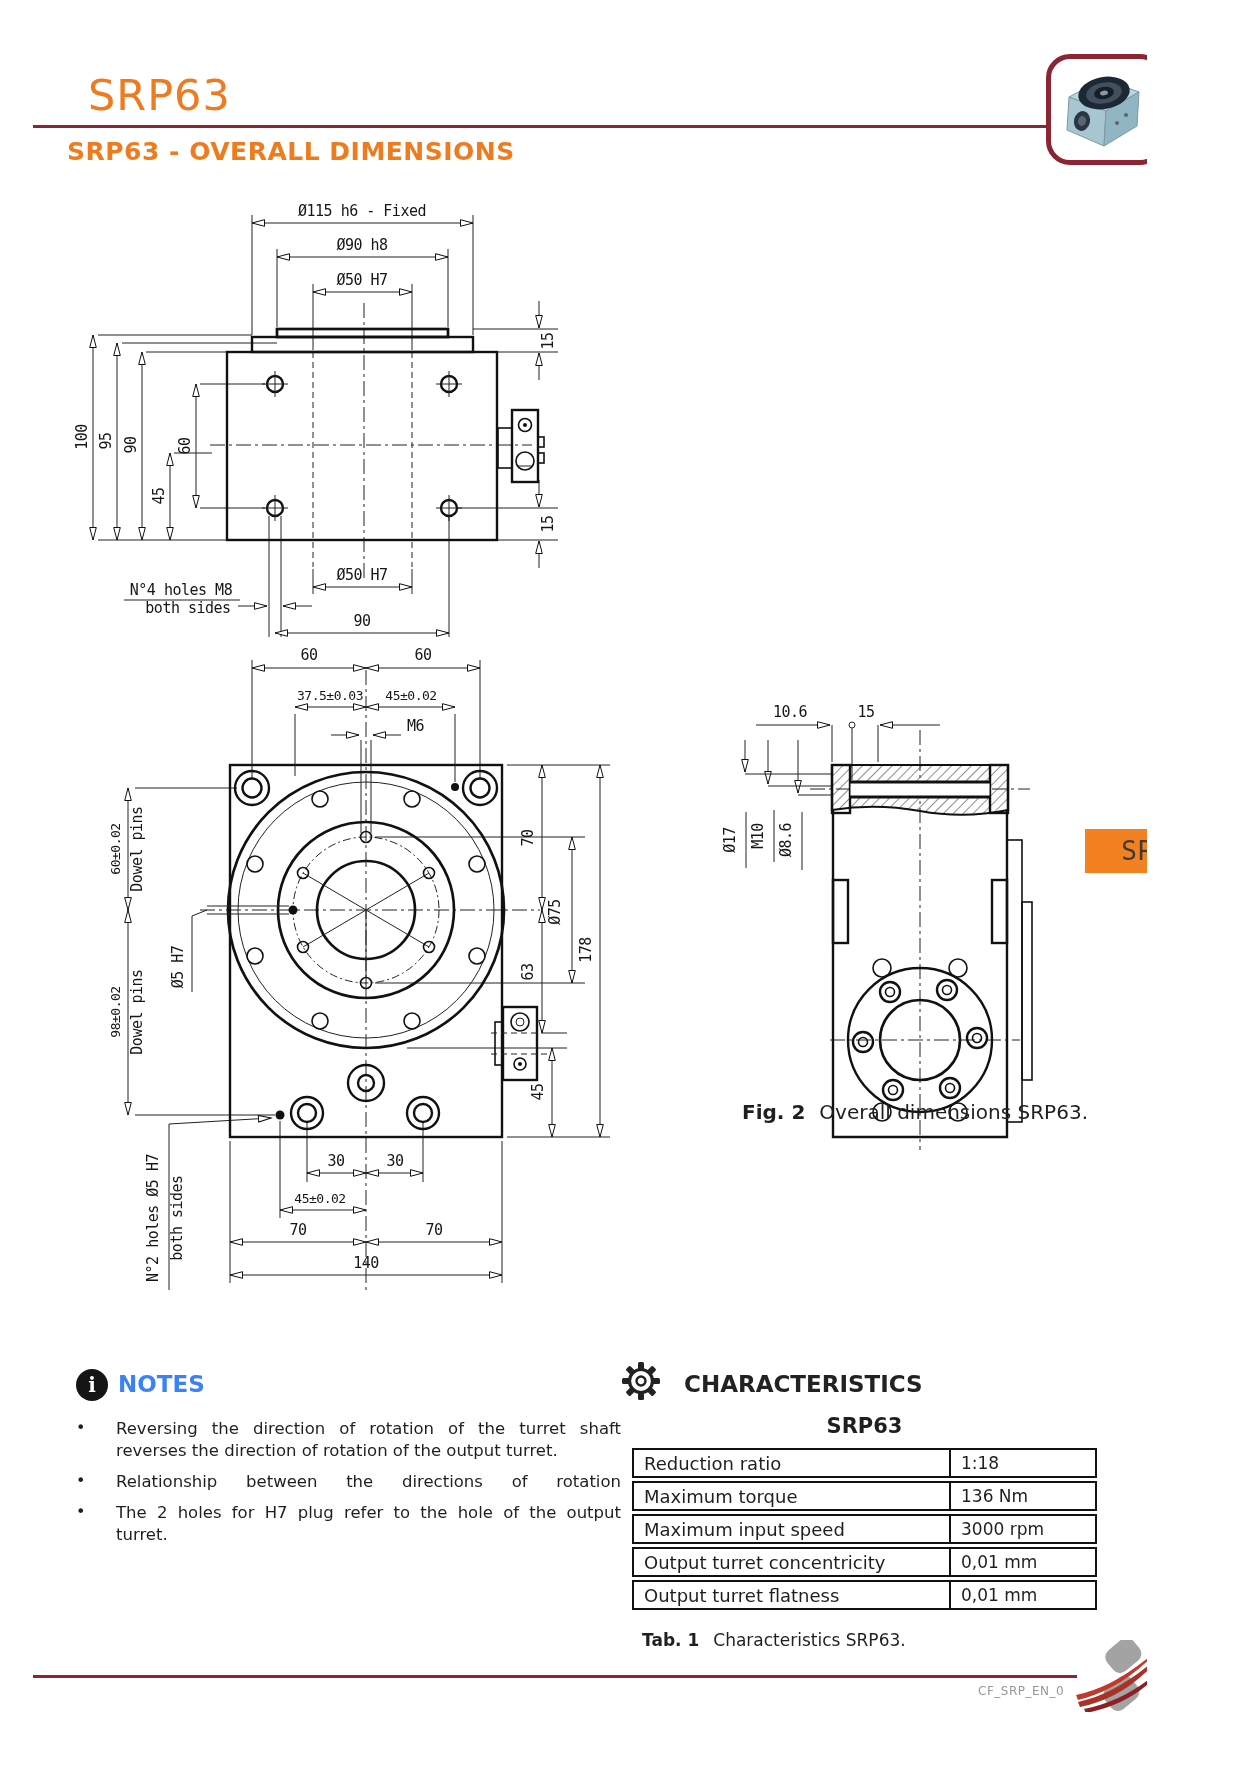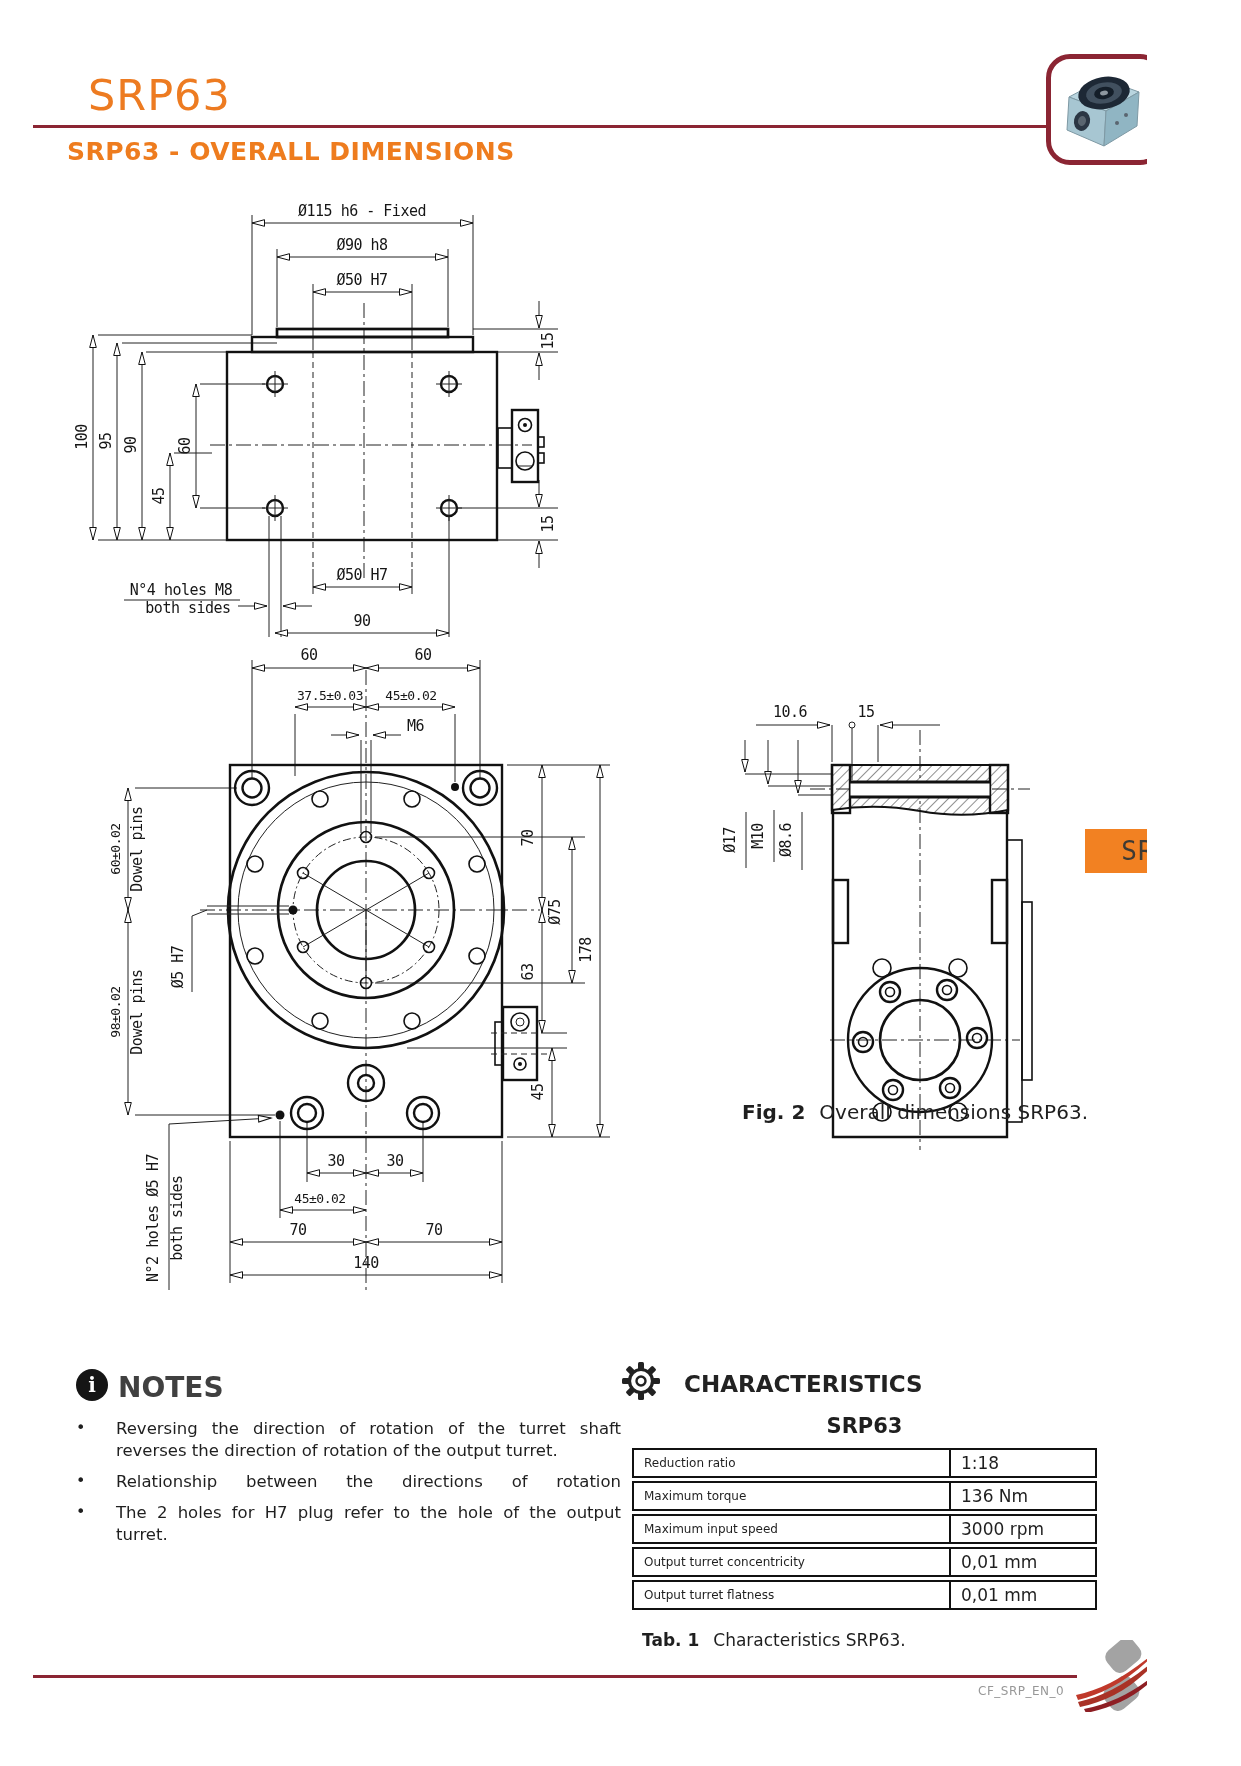--- a/index.html
+++ b/index.html
@@ -27,35 +27,35 @@
   #side-tab{left:1085px;top:829px;width:156px;height:44px;background:#f28122;display:flex;
             align-items:center;justify-content:center;z-index:2;}
   #side-tab span{font-family:"DejaVu Sans Mono","Liberation Mono",monospace;font-size:26px;color:#3f3a33;letter-spacing:1px;}
   
   #fig-caption{left:742px;top:1100px;font-size:20px;}
   #fig-caption b{margin-right:14px;}
   
   #notes-icon{left:76px;top:1369px;width:32px;height:32px;border-radius:50%;background:#151515;
               display:flex;align-items:center;justify-content:center;}
   #notes-icon span{color:#fff;font-family:"DejaVu Serif","Liberation Serif",serif;font-weight:bold;font-size:20px;line-height:1;}
-  #notes-heading{left:118px;top:1371px;font-size:28px;font-weight:bold;color:#404040;}
+  #notes-heading{left:118px;top:1371px;font-size:23px;font-weight:bold;color:#3b82f6;}
   #notes-list{left:76px;top:1418px;width:546px;}
   .bullet{display:flex;margin-bottom:9px;}
   .bullet .dot{width:40px;font-size:16px;flex:0 0 40px;}
   .bullet .txt{width:505px;font-size:16.5px;line-height:22px;}
   .bullet .txt .l1{display:block;text-align:justify;text-align-last:justify;}
   .bullet .txt .l2{display:block;}
   
   #char-icon{left:620px;top:1360px;}
   #char-heading{left:668px;top:1371px;font-size:23px;font-weight:bold;color:#222;margin-left:16px;}
   #char-table-title{left:632px;top:1414px;width:465px;text-align:center;font-size:21px;font-weight:bold;}
   #char-table{left:632px;top:1448px;width:465px;}
   .crow{box-sizing:border-box;border:2px solid #111;height:30px;margin-bottom:3px;display:flex;align-items:center;}
   .crow .c1{flex:0 0 317px;border-right:2px solid #111;height:100%;display:flex;align-items:center;
-            padding-left:10px;box-sizing:border-box;font-size:12px;}
+            padding-left:10px;box-sizing:border-box;font-size:18px;}
   .crow .c2{flex:1;padding-left:10px;font-size:17px;}
   #tab-caption{left:642px;top:1630px;font-size:17px;}
   #tab-caption b{margin-right:14px;}
   
   #footer-rule-l{left:33px;top:1675px;width:1044px;height:3px;background:#8b2533;}
   #footer-rule-r{left:1163px;top:1675px;width:44px;height:3px;background:#8b2533;}
   #doc-code{left:978px;top:1684px;font-size:12px;color:#979797;letter-spacing:0.5px;}
   #page-num{left:1178px;top:1683px;font-size:13px;color:#4a4a4a;}
 </style>
 </head>

